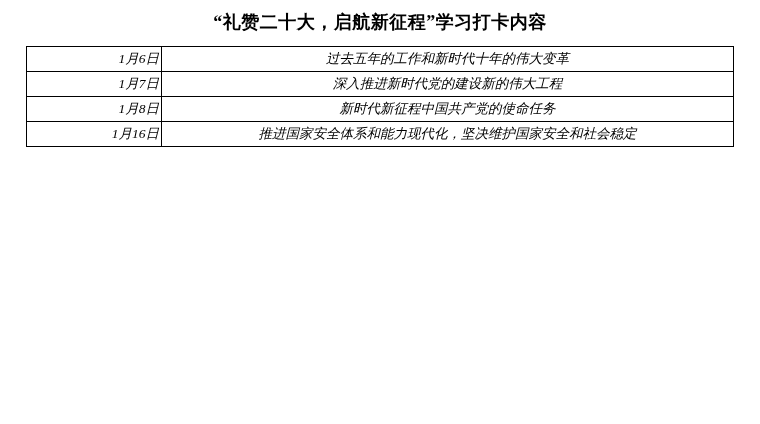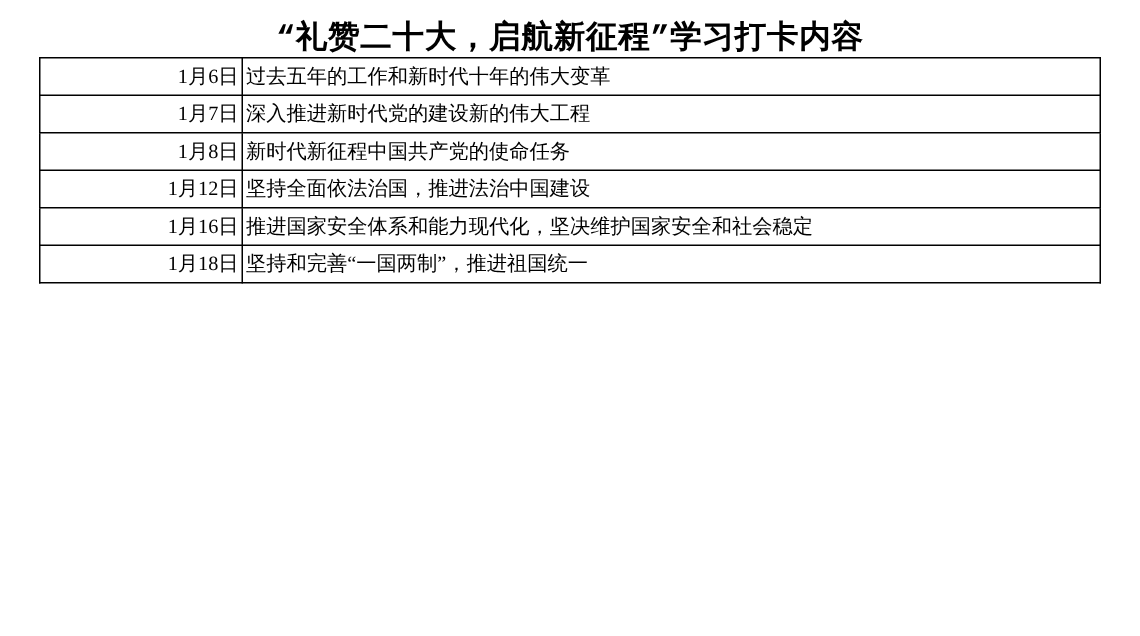--- a/index.html
+++ b/index.html
@@ -16,54 +16,55 @@
   }
   .page {
     width: 760px;
     height: 424px;
     position: relative;
     box-sizing: border-box;
     padding: 0;
   }
   .doc-title {
     text-align: center;
-    font-size: 21px;
+    font-size: 18px;
     font-weight: bold;
     letter-spacing: 0.5px;
-    margin: 10px 0 0 0;
-    font-family: Liberation Mono, monospace;
+    margin: 10px 0 12px 0;
+    font-family: Liberation Serif, serif;
     white-space: nowrap;
   }
   .table-wrap {
     padding: 0 26px 0 26px;
     box-sizing: border-box;
   }
   table.checkin-table {
     width: 708px;
     border-collapse: collapse;
     table-layout: fixed;
     margin: 0 auto;
   }
   table.checkin-table td {
     border: 1px solid #000000;
     height: 24px;
     line-height: 22px;
     font-size: 13.5px;
     padding: 0 2px;
     vertical-align: middle;
     font-family: "Liberation Serif", "DejaVu Serif", serif;
+    font-style: italic;
   }
   td.date-cell {
     width: 130px;
     text-align: right;
     padding-right: 6px;
     white-space: nowrap;
   }
   td.content-cell {
-    text-align: left;
+    text-align: center;
     white-space: nowrap;
   }
 </style>
 </head>
 <body>
 
 <div class="page">
   <div class="doc-title">“礼赞二十大，启航新征程”学习打卡内容</div>
   <div class="table-wrap">
     <table class="checkin-table">
@@ -74,27 +75,19 @@
         </tr>
         <tr>
           <td class="date-cell">1月7日</td>
           <td class="content-cell">深入推进新时代党的建设新的伟大工程</td>
         </tr>
         <tr>
           <td class="date-cell">1月8日</td>
           <td class="content-cell">新时代新征程中国共产党的使命任务</td>
         </tr>
         <tr>
-          <td class="date-cell">1月12日</td>
-          <td class="content-cell">坚持全面依法治国，推进法治中国建设</td>
-        </tr>
-        <tr>
           <td class="date-cell">1月16日</td>
           <td class="content-cell">推进国家安全体系和能力现代化，坚决维护国家安全和社会稳定</td>
-        </tr>
-        <tr>
-          <td class="date-cell">1月18日</td>
-          <td class="content-cell">坚持和完善“一国两制”，推进祖国统一</td>
         </tr>
       </tbody>
     </table>
   </div>
 </div>
 
 </body></html>

